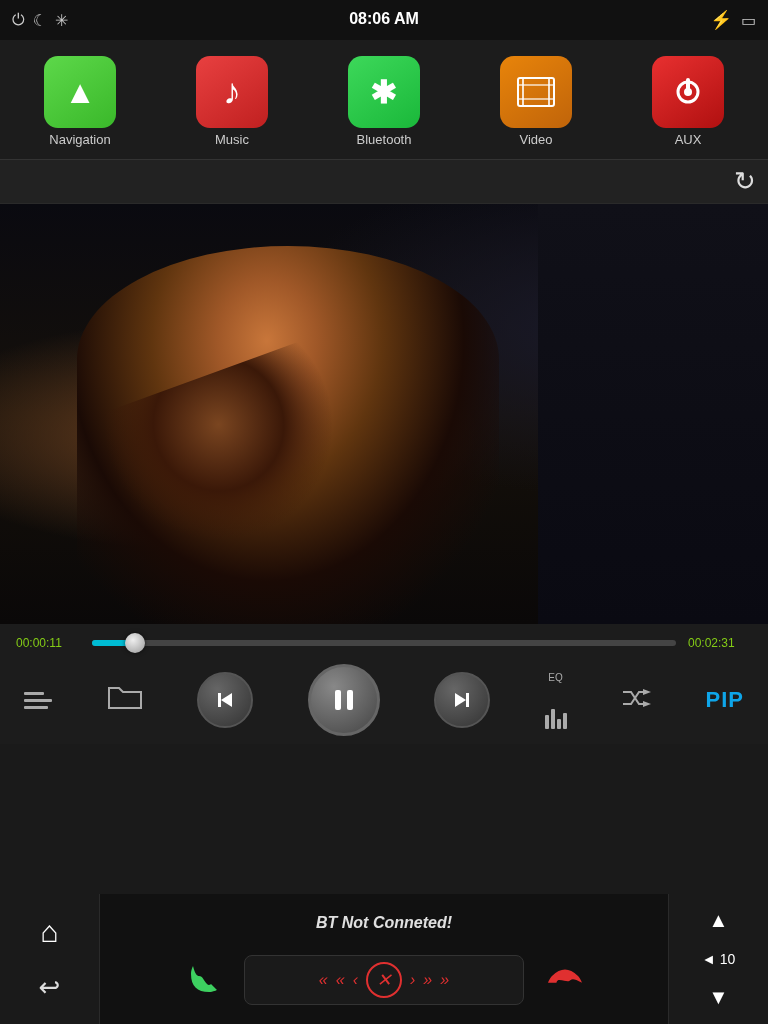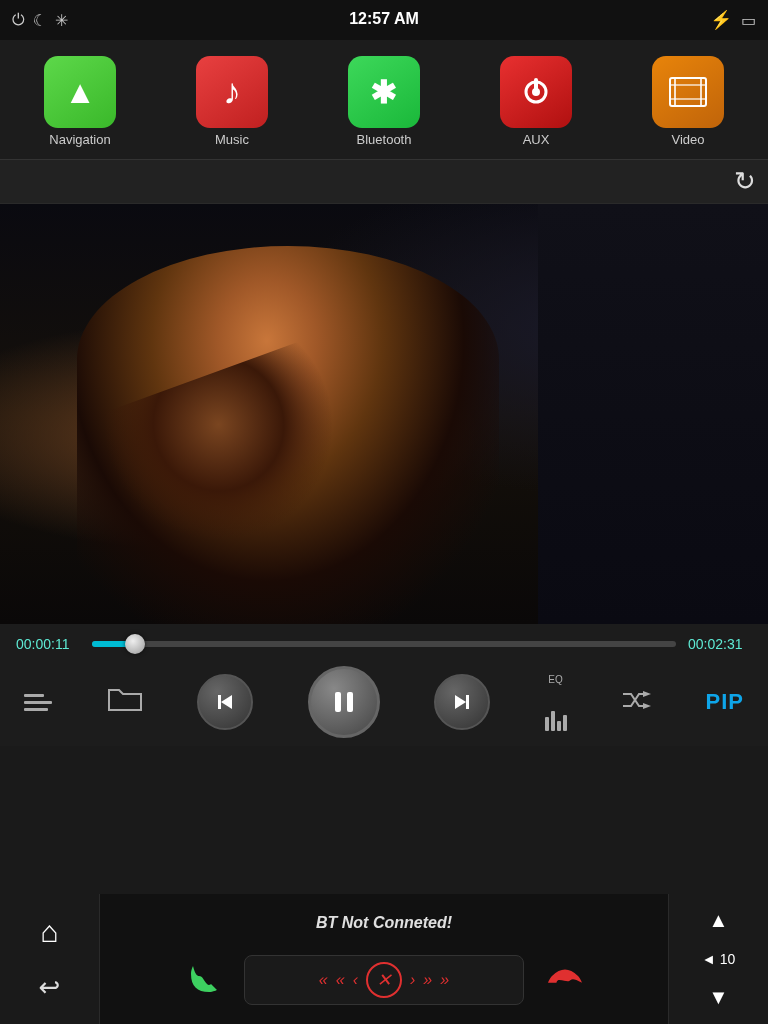--- a/index.html
+++ b/index.html
@@ -152,22 +152,22 @@
       background: #1c1c1c;
       padding: 12px 16px 8px;
     }
     .progress-row {
       display: flex;
       align-items: center;
       gap: 12px;
       margin-bottom: 14px;
     }
     .time-label {
-      font-size: 14px;
-      color: #5eead4;
+      font-size: 12px;
+      color: #84cc16;
       min-width: 64px;
     }
     .time-label.right { text-align: left; }
     .progress-bar-track {
       flex: 1;
       height: 6px;
       background: #444;
       border-radius: 3px;
       position: relative;
     }
@@ -417,62 +417,62 @@
   </style>
 </head>
 <body>
 
 <div id="status-bar">
   <div class="status-icons-left">
     <span class="power-icon">⏻</span>
     <span class="moon-icon">☾</span>
     <span class="brightness-icon">✳</span>
   </div>
-  <span class="status-time">12:57 AM</span>
+  <span class="status-time">08:06 AM</span>
   <div class="status-icons-right">
     <span class="usb-icon">⚡</span>
     <span class="battery-icon">▭</span>
   </div>
 </div>
 
 <div id="app-grid">
   <div class="app-item">
     <div class="app-icon icon-nav">▲</div>
     <span class="app-label">Navigation</span>
   </div>
   <div class="app-item">
     <div class="app-icon icon-music" style="font-size:36px;">♪</div>
     <span class="app-label">Music</span>
   </div>
   <div class="app-item">
     <div class="app-icon icon-bt" style="font-size:32px; font-weight:bold; color:white;">✱</div>
     <span class="app-label">Bluetooth</span>
-  </div>
-  <div class="app-item">
-    <div class="app-icon icon-aux">
-      <svg width="36" height="36" viewBox="0 0 36 36">
-          <circle cx="18" cy="18" r="10" fill="none" stroke="white" stroke-width="3"></circle>
-          <rect x="16" y="4" width="4" height="14" rx="2" fill="white"></rect>
-          <circle cx="18" cy="18" r="4" fill="white"></circle>
-        </svg>
-    </div>
-    <span class="app-label">AUX</span>
   </div>
   <div class="app-item">
     <div class="app-icon icon-video">
       <svg width="40" height="32" viewBox="0 0 40 32">
           <rect x="2" y="2" width="36" height="28" rx="2" fill="none" stroke="white" stroke-width="2"></rect>
           <rect x="6" y="2" width="2" height="28" fill="white" opacity="0.8"></rect>
           <rect x="32" y="2" width="2" height="28" fill="white" opacity="0.8"></rect>
           <rect x="2" y="8" width="36" height="2" fill="white" opacity="0.6"></rect>
           <rect x="2" y="22" width="36" height="2" fill="white" opacity="0.6"></rect>
         </svg>
     </div>
     <span class="app-label">Video</span>
   </div>
+  <div class="app-item">
+    <div class="app-icon icon-aux">
+      <svg width="36" height="36" viewBox="0 0 36 36">
+          <circle cx="18" cy="18" r="10" fill="none" stroke="white" stroke-width="3"></circle>
+          <rect x="16" y="4" width="4" height="14" rx="2" fill="white"></rect>
+          <circle cx="18" cy="18" r="4" fill="white"></circle>
+        </svg>
+    </div>
+    <span class="app-label">AUX</span>
+  </div>
 </div>
 
 <div id="toolbar-row">
   <button class="back-btn" style="background:none;border:none;color:#ddd;font-size:26px;cursor:pointer;">↺</button>
 </div>
 
 <div id="video-area">
   <div class="video-placeholder">
     <div class="scene-overlay"></div>
     <div class="person-shape"></div>

